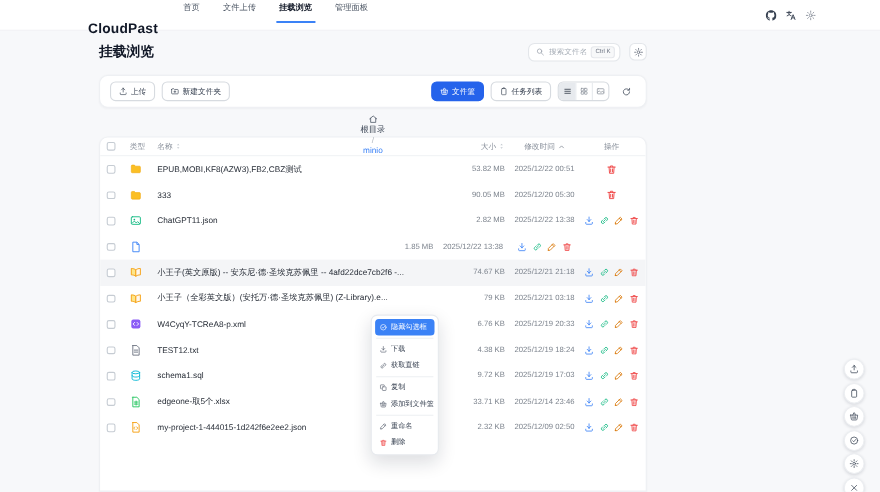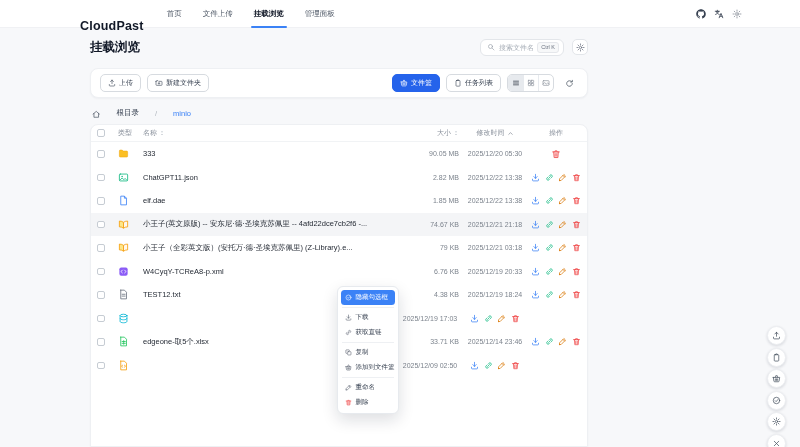--- a/index.html
+++ b/index.html
@@ -11,21 +11,21 @@
   }
   .ic { display:inline-flex; line-height:1; flex:none; }
   .ic svg { display:block; }
 
   
   .navbar {
     height:28px; background:#fff; border-bottom:1px solid #f0f1f4;
     display:flex; align-items:center; padding:0 58px 0 80px; position:relative; z-index:5;
   }
   .logo { font-size:12.5px; font-weight:700; color:#111827; letter-spacing:.2px;margin-top:25px; }
-  .nav-links { display:flex; gap:19px; margin-left:22px; height:100%; align-items:center; }
+  .nav-links { display:flex; gap:19px; margin-left:22px; height:100%; align-items:flex-start; }
   .nav-link { font-size:7.5px; color:#4b5563; position:relative; cursor:pointer; padding:2px 1px; }
   .nav-link.active { color:#111827; font-weight:700; }
   .nav-link.active::after {
     content:""; position:absolute; left:-2px; right:-2px; bottom:-7px; height:2px;
     background:var(--c-link,#3b82f6); border-radius:2px;
   }
   .nav-icons { margin-left:auto; display:flex; align-items:center; gap:8px; }
   .nav-ic { font-size:10px; color:#374151; cursor:pointer; }
   .nav-ic.dim { color:#8b919b; }
 
@@ -67,21 +67,21 @@
   .btn.primary { background:var(--c-primary,#2563eb); border-color:var(--c-primary,#2563eb); color:#fff; }
   .btn.primary .ic { color:#fff; }
   .toolbar-right { margin-left:auto; display:flex; align-items:center; gap:6px; }
   .segmented { display:flex; height:18px; border:1px solid #d7dbe0; border-radius:5px; overflow:hidden; background:#fff; }
   .seg { width:15px; display:grid; place-items:center; color:#8b919b; font-size:8px; cursor:pointer; border-left:1px solid #e7eaee; }
   .seg:first-child { border-left:none; }
   .seg.active { background:#e7eaee; color:#1f2937; }
   .ghost-btn { width:18px; height:18px; display:grid; place-items:center; color:#4b5563; font-size:9px; cursor:pointer; border-radius:5px; }
 
   
-  .breadcrumb { display:flex; align-items:flex-end; gap:16px; height:14px; margin:0 2px 6px; font-size:7.5px; }
+  .breadcrumb { display:flex; align-items:center; gap:0; height:14px; margin:0 2px 6px; font-size:7.5px;flex-direction:column; }
   .breadcrumb .ic { font-size:8.5px; color:#4b5563; }
   .crumb-root { color:#374151; cursor:pointer; }
   .crumb-sep { color:#b1b7bf; }
   .crumb-cur { color:var(--c-link,#3b82f6); cursor:pointer; }
 
   
   .table-card { border-radius:8px 8px 0 0; overflow:hidden; height:323px; }
   .t-grid {
     display:grid; align-items:center; column-gap:7px; padding:0 6px;
     grid-template-columns:14px 18px 1fr 58px 58px 50px;
@@ -309,20 +309,38 @@
         <span class="h center">操作</span>
       </div>
       <div id="t-body">
           <div class="t-grid t-row">
             <span class="cbx"></span>
             <span class="ic type-ic">
               <svg viewBox="0 0 24 24" width="1em" height="1em">
                 <path d="M3 6.5a2 2 0 012-2h4.2l2 2.2H19a2 2 0 012 2v9a2 2 0 01-2 2H5a2 2 0 01-2-2v-11.2z" fill="#fbbf24" stroke="#f0a90e" stroke-width="1.2"></path>
               </svg>
             </span>
+            <span class="f-name">EPUB,MOBI,KF8(AZW3),FB2,CBZ测试</span>
+            <span class="f-size">53.82 MB</span>
+            <span class="f-date">2025/12/22 00:51</span>
+            <span class="f-acts">
+              <span class="ic act trash folder-trash">
+                <svg viewBox="0 0 24 24" width="1em" height="1em" fill="none" stroke="currentColor" stroke-width="2" stroke-linecap="round" stroke-linejoin="round">
+                  <path d="M4 7h16M9.5 7V4.5h5V7M6.5 7l1 13.5h9l1-13.5M10 11v6.5M14 11v6.5"></path>
+                </svg>
+              </span>
+            </span>
+          </div>
+          <div class="t-grid t-row">
+            <span class="cbx"></span>
+            <span class="ic type-ic">
+              <svg viewBox="0 0 24 24" width="1em" height="1em">
+                <path d="M3 6.5a2 2 0 012-2h4.2l2 2.2H19a2 2 0 012 2v9a2 2 0 01-2 2H5a2 2 0 01-2-2v-11.2z" fill="#fbbf24" stroke="#f0a90e" stroke-width="1.2"></path>
+              </svg>
+            </span>
             <span class="f-name">333</span>
             <span class="f-size">90.05 MB</span>
             <span class="f-date">2025/12/20 05:30</span>
             <span class="f-acts">
               <span class="ic act trash folder-trash">
                 <svg viewBox="0 0 24 24" width="1em" height="1em" fill="none" stroke="currentColor" stroke-width="2" stroke-linecap="round" stroke-linejoin="round">
                   <path d="M4 7h16M9.5 7V4.5h5V7M6.5 7l1 13.5h9l1-13.5M10 11v6.5M14 11v6.5"></path>
                 </svg>
               </span>
             </span>
@@ -363,21 +381,20 @@
             </span>
           </div>
           <div class="t-grid t-row">
             <span class="cbx"></span>
             <span class="ic type-ic">
               <svg viewBox="0 0 24 24" width="1em" height="1em" fill="none" stroke="#3b82f6" stroke-width="1.8" stroke-linejoin="round">
                 <path d="M6 2.5h8l4.5 4.5v14.5H6V2.5z"></path>
                 <path d="M14 2.5V7h4.5"></path>
               </svg>
             </span>
-            <span class="f-name">elf.dae</span>
             <span class="f-size">1.85 MB</span>
             <span class="f-date">2025/12/22 13:38</span>
             <span class="f-acts">
               <span class="ic act download">
                 <svg viewBox="0 0 24 24" width="1em" height="1em" fill="none" stroke="currentColor" stroke-width="2" stroke-linecap="round" stroke-linejoin="round">
                   <path d="M12 3.5V14m0 0l-4.5-4.5M12 14l4.5-4.5M4 16.5V19a2 2 0 002 2h12a2 2 0 002-2v-2.5"></path>
                 </svg>
               </span>
               <span class="ic act link">
                 <svg viewBox="0 0 24 24" width="1em" height="1em" fill="none" stroke="currentColor" stroke-width="2" stroke-linecap="round" stroke-linejoin="round">
@@ -534,20 +551,21 @@
           </div>
           <div class="t-grid t-row">
             <span class="cbx"></span>
             <span class="ic type-ic">
               <svg viewBox="0 0 24 24" width="1em" height="1em" fill="none" stroke="#06b6d4" stroke-width="1.8" stroke-linecap="round">
                 <ellipse cx="12" cy="5.5" rx="7.5" ry="2.8"></ellipse>
                 <path d="M4.5 5.5v13c0 1.5 3.4 2.8 7.5 2.8s7.5-1.3 7.5-2.8v-13"></path>
                 <path d="M4.5 12c0 1.5 3.4 2.8 7.5 2.8s7.5-1.3 7.5-2.8"></path>
               </svg>
             </span>
+            <span class="f-name">schema1.sql</span>
             <span class="f-size">9.72 KB</span>
             <span class="f-date">2025/12/19 17:03</span>
             <span class="f-acts">
               <span class="ic act download">
                 <svg viewBox="0 0 24 24" width="1em" height="1em" fill="none" stroke="currentColor" stroke-width="2" stroke-linecap="round" stroke-linejoin="round">
                   <path d="M12 3.5V14m0 0l-4.5-4.5M12 14l4.5-4.5M4 16.5V19a2 2 0 002 2h12a2 2 0 002-2v-2.5"></path>
                 </svg>
               </span>
               <span class="ic act link">
                 <svg viewBox="0 0 24 24" width="1em" height="1em" fill="none" stroke="currentColor" stroke-width="2" stroke-linecap="round" stroke-linejoin="round">
@@ -601,20 +619,21 @@
             </span>
           </div>
           <div class="t-grid t-row">
             <span class="cbx"></span>
             <span class="ic type-ic">
               <svg viewBox="0 0 24 24" width="1em" height="1em" fill="none" stroke="#f59e0b" stroke-width="1.8" stroke-linecap="round" stroke-linejoin="round">
                 <path d="M6 2.5h8l4.5 4.5v14.5H6V2.5z"></path>
                 <path d="M10 11c-1.2 0-.8 2-2 2.5 1.2.5.8 2.5 2 2.5M14 11c1.2 0 .8 2 2 2.5-1.2.5-.8 2.5-2 2.5"></path>
               </svg>
             </span>
+            <span class="f-name">my-project-1-444015-1d242f6e2ee2.json</span>
             <span class="f-size">2.32 KB</span>
             <span class="f-date">2025/12/09 02:50</span>
             <span class="f-acts">
               <span class="ic act download">
                 <svg viewBox="0 0 24 24" width="1em" height="1em" fill="none" stroke="currentColor" stroke-width="2" stroke-linecap="round" stroke-linejoin="round">
                   <path d="M12 3.5V14m0 0l-4.5-4.5M12 14l4.5-4.5M4 16.5V19a2 2 0 002 2h12a2 2 0 002-2v-2.5"></path>
                 </svg>
               </span>
               <span class="ic act link">
                 <svg viewBox="0 0 24 24" width="1em" height="1em" fill="none" stroke="currentColor" stroke-width="2" stroke-linecap="round" stroke-linejoin="round">

